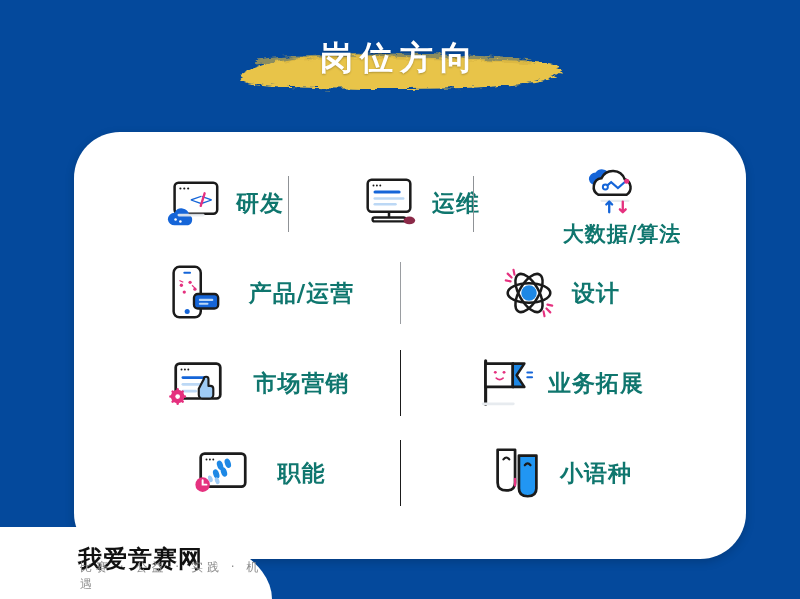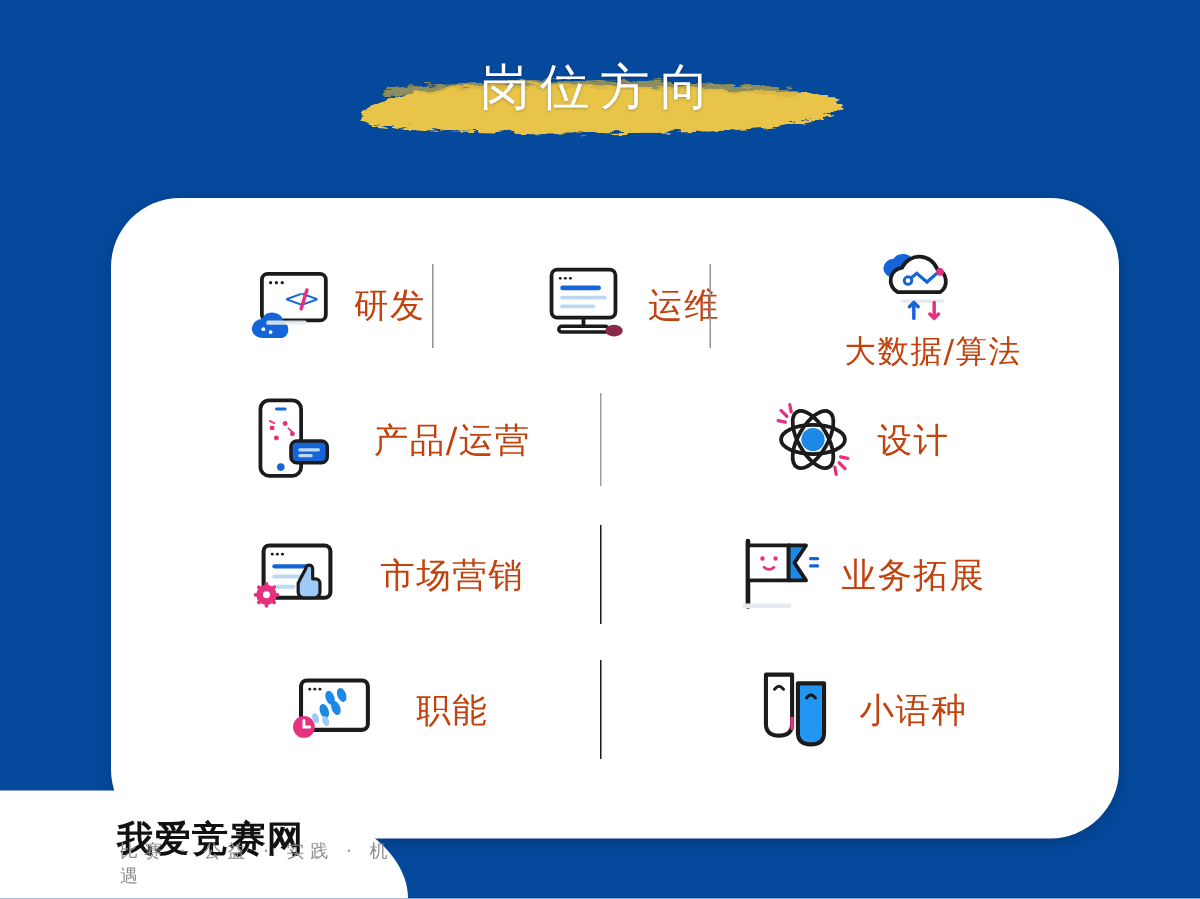--- a/index.html
+++ b/index.html
@@ -14,21 +14,21 @@
   .title-wrap{
     position:absolute; left:0; top:14px; width:800px; height:80px;
   }
   .brush{
     position:absolute; left:232px; top:34px; width:336px; height:44px;
   }
   .brush svg{ display:block; width:100%; height:100%; }
   .title-text{
     position:absolute; left:0; top:22px; width:800px;
     text-align:center;
-    font-size:33px; font-weight:normal; color:#ffffff;
+    font-size:33px; font-weight:bold; color:#ffffff;
     letter-spacing:7px;
     text-shadow:0 1px 2px rgba(0,0,0,.25);
   }
 
   
   .card{
     position:absolute; left:74px; top:132px;
     width:672px; height:427px;
     background:#ffffff;
     border-radius:46px;
@@ -51,37 +51,37 @@
   .cell{
     display:flex; align-items:center; justify-content:center;
     height:100%;
   }
   .icon{
     width:62px; height:62px; flex:0 0 auto;
     display:flex; align-items:center; justify-content:center;
   }
   .icon svg{ width:100%; height:100%; display:block; }
   .label{
-    color:#c2410c;
-    font-weight:normal;
+    color:#0f766e;
+    font-weight:bold;
     font-size:23px;
     margin-left:12px;
     white-space:nowrap;
     letter-spacing:1px;
   }
   .label.sm{ font-size:21px; }
 
   
   .r1c1{ position:absolute; left:34px;  width:230px; }
   .r1c2{ position:absolute; left:230px; width:230px; }
   .r1c3{ position:absolute; left:412px; width:260px;flex-direction:column; }
 
   
   .rc-left { position:absolute; left:34px;  width:300px;gap:13px; }
-  .rc-right{ position:absolute; left:348px; width:300px;text-align:center; }
+  .rc-right{ position:absolute; left:335px; width:300px;text-align:center; }
 
   .divider{
     position:absolute; width:1px; background:#8f9296;
   }
   .d-r1a{ left:214px; top:44px;  height:56px; }
   .d-r1b{ left:399px; top:44px;  height:56px; }
   .d-r2 { left:326px; top:130px; height:62px; background:#9a9da1; }
   .d-r3 { left:326px; top:218px; height:66px; background:#1b1b1b; }
   .d-r4 { left:326px; top:308px; height:66px; background:#1b1b1b; }
 

